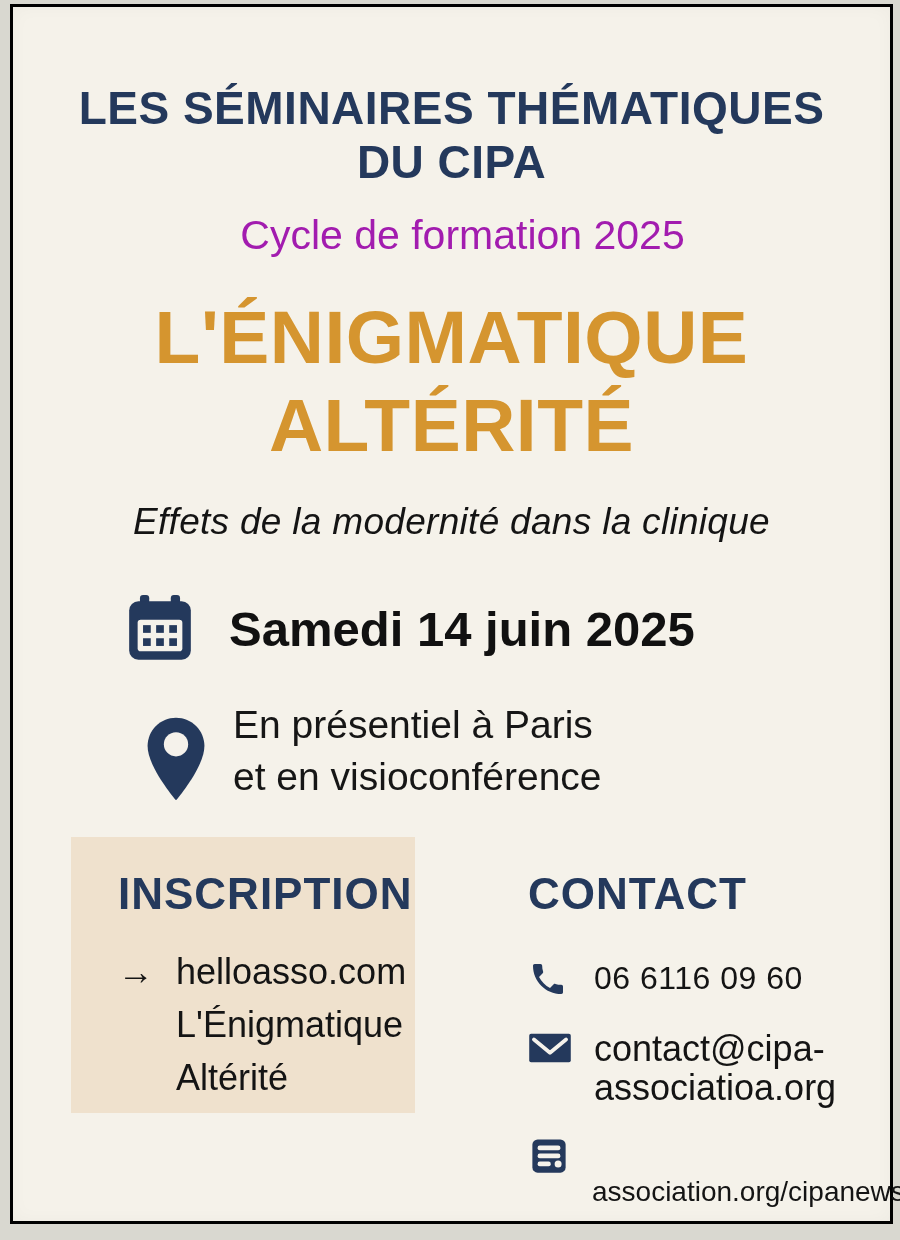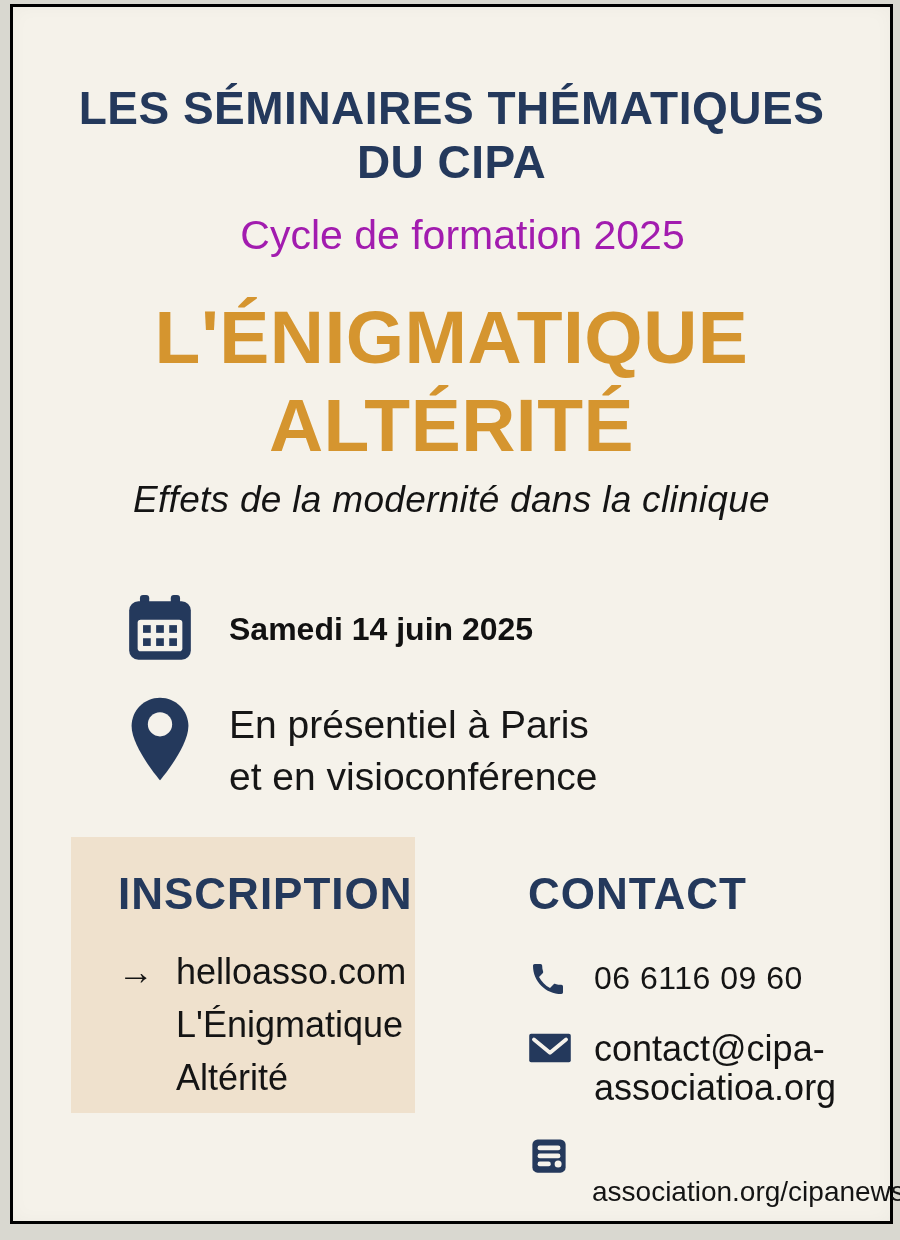--- a/index.html
+++ b/index.html
@@ -21,26 +21,26 @@
     letter-spacing:0.5px;
   }
   .cycle{
     top:205px;color:#a21caf;font-weight:400;font-size:41px;margin-left:22px;
   }
   .main-title{
     top:286px;color:#d5952f;font-weight:700;font-size:75px;line-height:88px;
     letter-spacing:0.5px;
   }
   .subtitle{
-    top:472px;color:#141414;font-style:italic;font-size:37px;letter-spacing:0.3px;
+    top:494px;color:#141414;font-style:italic;font-size:37px;letter-spacing:0.3px;
   }
   .info-row{position:absolute;display:flex;}
   .row-date{left:110px;top:585px;align-items:center;gap:32px;}
-  .date-text{font-size:32px;font-weight:700;color:#111;}
-  .row-loc{left:116px;top:688px;align-items:flex-start;gap:38px;}
+  .date-text{font-size:49px;font-weight:700;color:#111;}
+  .row-loc{left:132px;top:688px;align-items:flex-end;gap:26px;}
   .loc-text{font-size:39px;line-height:52px;color:#161616;padding-top:4px;}
   .insc-box{
     position:absolute;left:58px;top:830px;width:344px;height:276px;
     background:#efe1cd;
   }
   .insc-head{
     margin:32px 0 0 47px;color:#24395c;font-weight:700;font-size:44px;letter-spacing:1px;
   }
   .insc-list{margin:26px 0 0 47px;font-size:36px;line-height:53px;color:#141414;}
   .insc-line{display:flex;}

